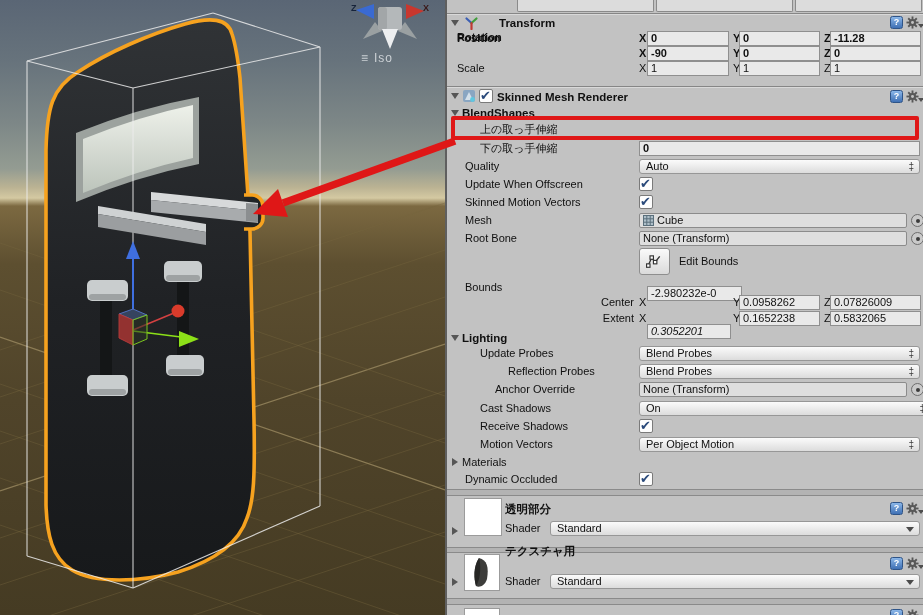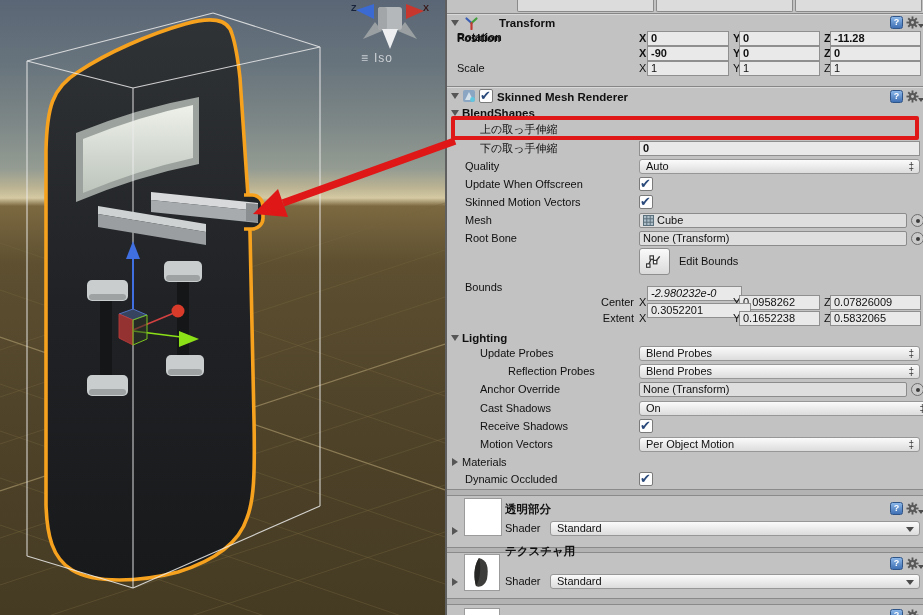--- a/index.html
+++ b/index.html
@@ -291,44 +291,44 @@
           <rect x="3.5" y="2.5" width="3" height="3" fill="#fff" stroke="#333"></rect>
           <rect x="6.5" y="6.5" width="3" height="3" fill="#fff" stroke="#333"></rect>
       </svg>
     </div>
     <span class="lbl" style="left:232px;top:254px;">Edit Bounds</span>
 
     <span class="lbl" style="left:18px;top:280px;">Bounds</span>
 
     <span class="lbl" style="left:120px;top:295px;width:67px;text-align:right;">Center</span>
     <span class="lbl" style="left:192px;top:295px;">X</span>
-    <div class="tfield" style="left:200px;top:286px;width:95px;font-style:italic;">-2.980232e-0</div>
+    <div class="tfield" style="left:200px;top:286px;width:95px;">-2.980232e-0</div>
     <span class="lbl" style="left:286px;top:295px;">Y</span>
     <div class="tfield" style="left:292px;top:295px;width:81px;">0.0958262</div>
     <span class="lbl" style="left:377px;top:295px;">Z</span>
     <div class="tfield" style="left:383px;top:295px;width:91px;">0.07826009</div>
 
     <span class="lbl" style="left:120px;top:311px;width:67px;text-align:right;">Extent</span>
     <span class="lbl" style="left:192px;top:311px;">X</span>
-    <div class="tfield" style="left:200px;top:303px;width:104px;">0.3052201</div>
+    <div class="tfield" style="left:200px;top:324px;width:84px;font-style:italic;">0.3052201</div>
     <span class="lbl" style="left:286px;top:311px;">Y</span>
     <div class="tfield" style="left:292px;top:311px;width:81px;">0.1652238</div>
     <span class="lbl" style="left:377px;top:311px;">Z</span>
     <div class="tfield" style="left:383px;top:311px;width:91px;">0.5832065</div>
 
     <span class="tri-d" style="left:4px;top:335px;"></span>
     <span class="hdr" style="left:15px;top:330px;">Lighting</span>
 
     <span class="lbl" style="left:33px;top:346px;">Update Probes</span>
     <div class="popup" style="left:192px;top:346px;width:281px;">Blend Probes</div>
 
     <span class="lbl" style="left:33px;top:364px;margin-left:28px;">Reflection Probes</span>
     <div class="popup" style="left:192px;top:364px;width:281px;">Blend Probes</div>
 
-    <span class="lbl" style="left:33px;top:382px;text-align:center;">Anchor Override</span>
+    <span class="lbl" style="left:48px;top:382px;text-align:center;">Anchor Override</span>
     <div class="objfield" style="left:192px;top:382px;width:268px;">
       <span>None (Transform)</span>
     </div>
     <span class="picker" style="left:464px;top:383px;"></span>
 
     <span class="lbl" style="left:33px;top:401px;">Cast Shadows</span>
     <div class="popup" style="left:192px;top:401px;width:292px;">On</div>
 
     <span class="lbl" style="left:33px;top:419px;">Receive Shadows</span>
     <span class="check on" style="left:192px;top:419px;"></span>

